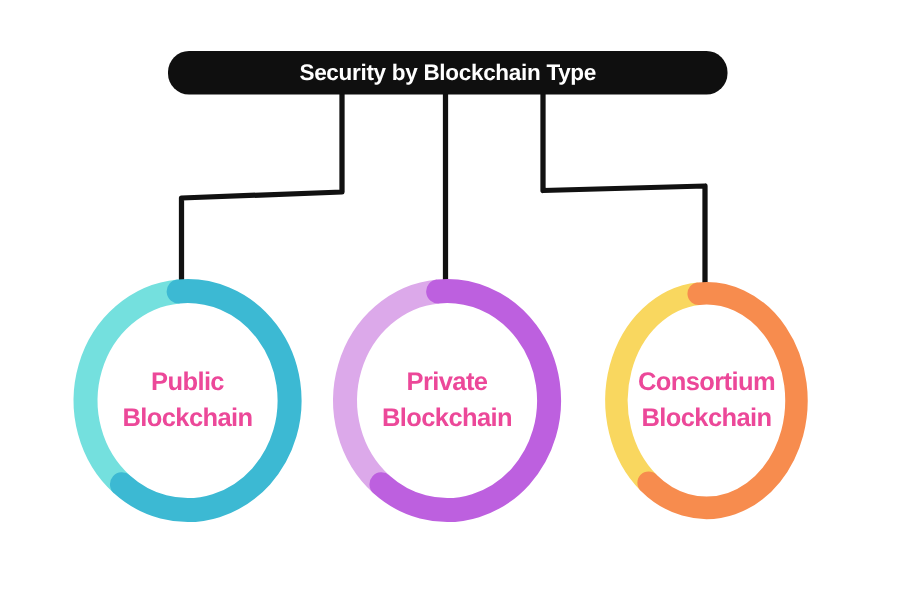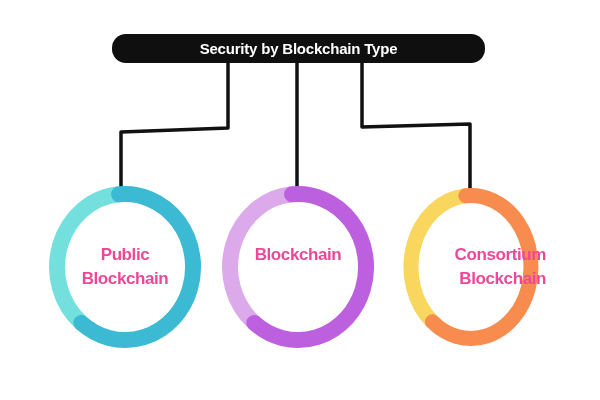--- a/index.html
+++ b/index.html
@@ -39,21 +39,21 @@
     text-align: center;
     color: #ec4899;
     font-size: 17px;
     font-weight: bold;
     letter-spacing: -0.4px;
     line-height: 24px;
   }
   .node-label span { display: block; }
   .label-public    { left: 50px;  top: 243px; }
   .label-private   { left: 223px; top: 243px; }
-  .label-consortium{ left: 396px; top: 243px; text-align: right; }
+  .label-consortium{ left: 396px; top: 243px; }
 </style>
 </head>
 <body>
 
 <div class="canvas">
 
   <svg class="diagram-svg" viewBox="0 0 600 400" aria-hidden="true">
 
     <path d="M 228 60 L 228 128 L 121 132 L 121 187" fill="none" stroke-width="3.5" stroke-linejoin="round" stroke-linecap="round" stroke="#111111"></path>
     <path d="M 297 60 L 297 188" fill="none" stroke-width="3.5" stroke-linecap="round" stroke="#111111"></path>
@@ -72,20 +72,21 @@
   <div class="title-banner">
     <span class="title-text">Security by Blockchain Type</span>
   </div>
 
   <div class="node-label label-public">
     <span>Public</span>
     <span>Blockchain</span>
   </div>
 
   <div class="node-label label-private">
+    <span>Private</span>
     <span>Blockchain</span>
   </div>
 
   <div class="node-label label-consortium">
     <span>Consortium</span>
     <span>Blockchain</span>
   </div>
 
 </div>
 

